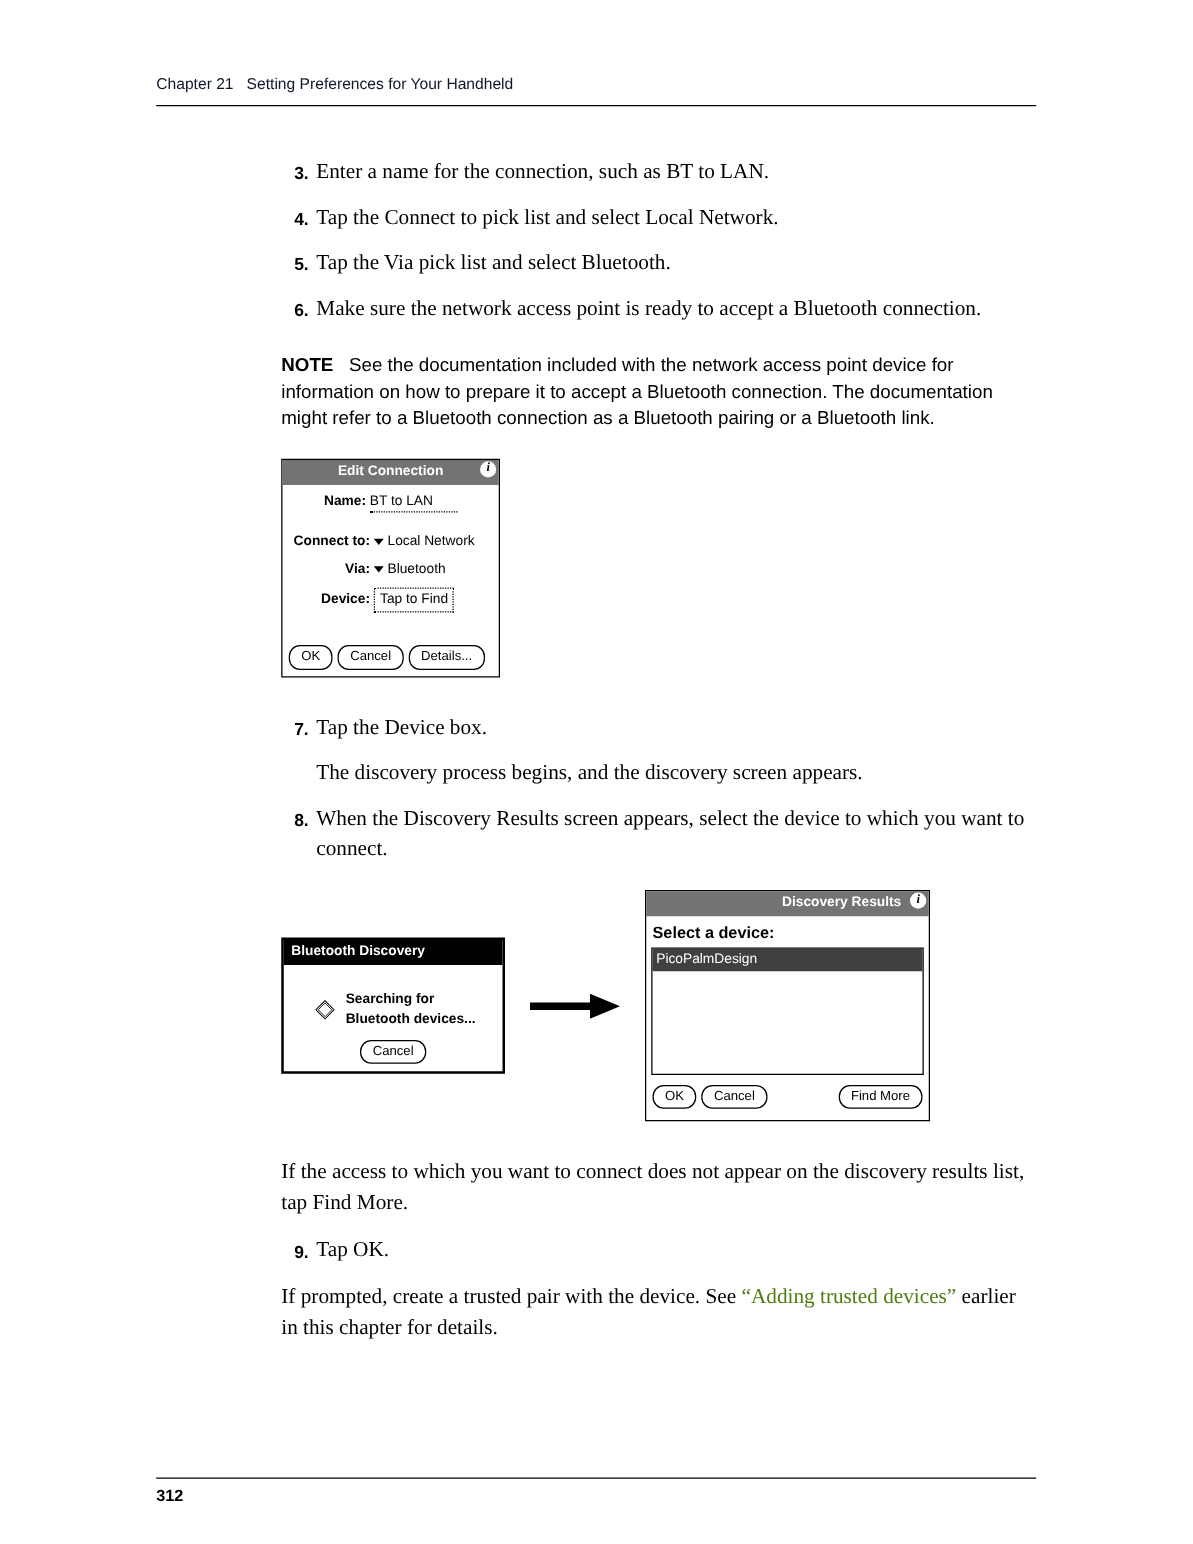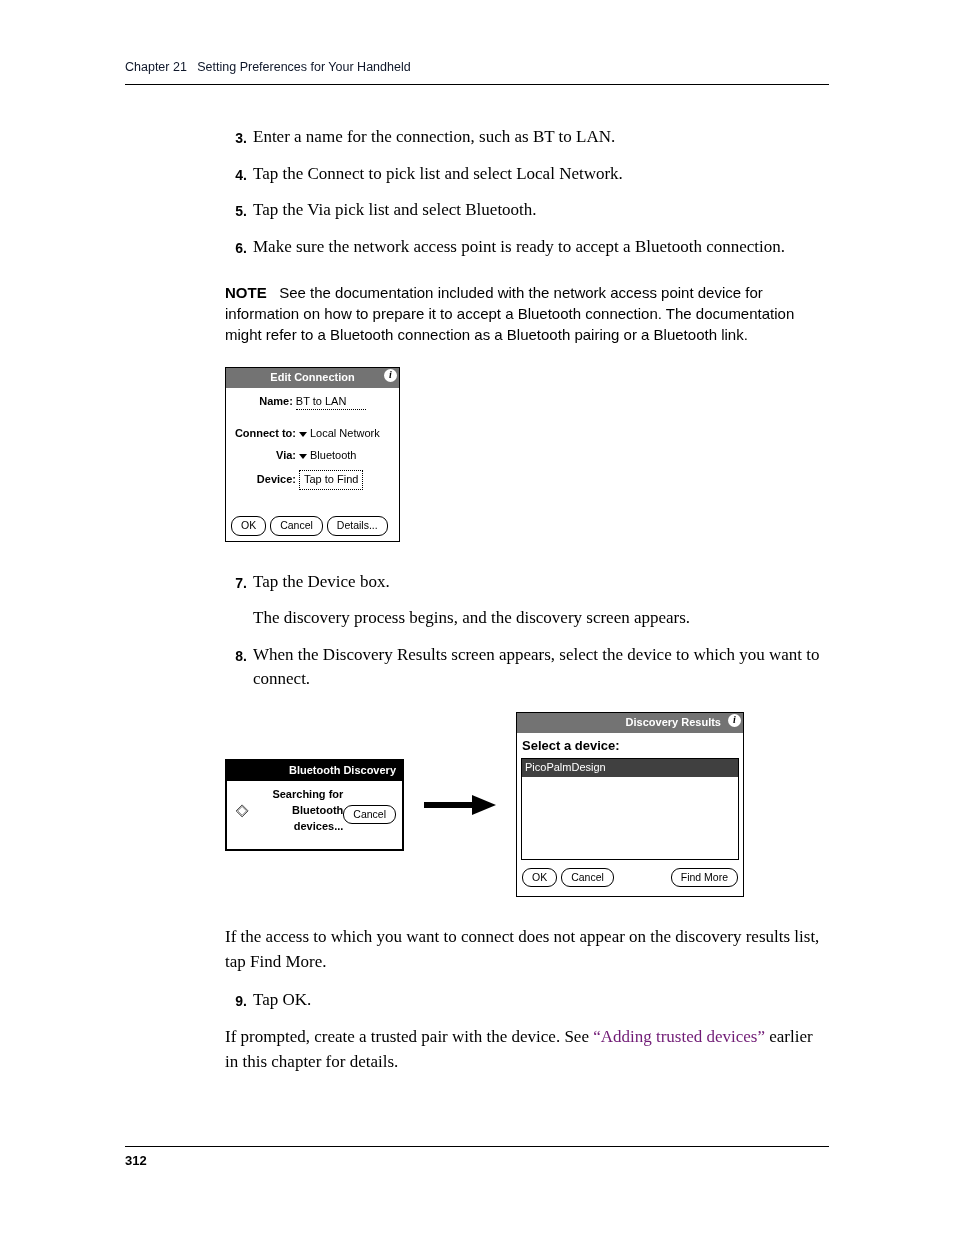--- a/index.html
+++ b/index.html
@@ -148,23 +148,23 @@
     font-family: Arial, Helvetica, sans-serif;
   }
   .palm-small-title {
     background: #000;
     color: #fff;
     font-weight: bold;
     font-size: 11px;
     padding: 2px 6px;
   }
   .palm-small-body {
-    padding: 6px 6px 6px 6px;
-    display: flex;
-    flex-direction: row;
+    padding: 20px 6px 6px 6px;
+    display: flex;
+    flex-direction: column;
     align-items: center;
   }
   .search-row {
     display: flex;
     align-items: center;
     gap: 6px;
     font-weight: bold;
     font-size: 11px;
     margin-bottom: 8px;
   }
@@ -182,25 +182,25 @@
     height: 100px;
     margin: 2px 4px 4px 4px;
     font-size: 11px;
   }
   .device-sel {
     background: #404040;
     color: #fff;
     padding: 1px 3px;
   }
   .link {
-    color: #701a75;
+    color: #4d7c0f;
   }
   .footer {
     border-top: 1px solid #000;
-    margin-top: 72px;
+    margin-top: 108px;
     padding-top: 6px;
     font-family: Arial, Helvetica, sans-serif;
     font-weight: bold;
     font-size: 13px;
   }
 </style>
 </head>
 <body>
 
 <div class="page">
@@ -273,21 +273,21 @@
       </div>
     </div>
 
     <div class="step">
       <div class="step-num">8.</div>
       <div class="step-body">When the Discovery Results screen appears, select the device to which you want to connect.</div>
     </div>
 
     <div class="screens-row">
 
-      <div class="palm-small-dialog" style="align-self:center;text-align:right;">
+      <div class="palm-small-dialog" style="align-self:center;">
         <div class="palm-small-title">Bluetooth Discovery</div>
         <div class="palm-small-body">
           <div class="search-row">
             <svg class="bt-icon" viewBox="0 0 24 24">
               <path d="M4 4 L20 4 L20 20 L4 20 Z" fill="none" stroke="#000" stroke-width="1.2" transform="rotate(45 12 12) scale(0.7) translate(5 5)"></path>
               <path d="M6 6 L18 6 L18 18 L6 18 Z" fill="none" stroke="#000" stroke-width="1" transform="rotate(45 12 12) scale(0.7) translate(5 5)"></path>
             </svg>
             <div>
               <div>Searching for</div>
               <div>Bluetooth devices...</div>

